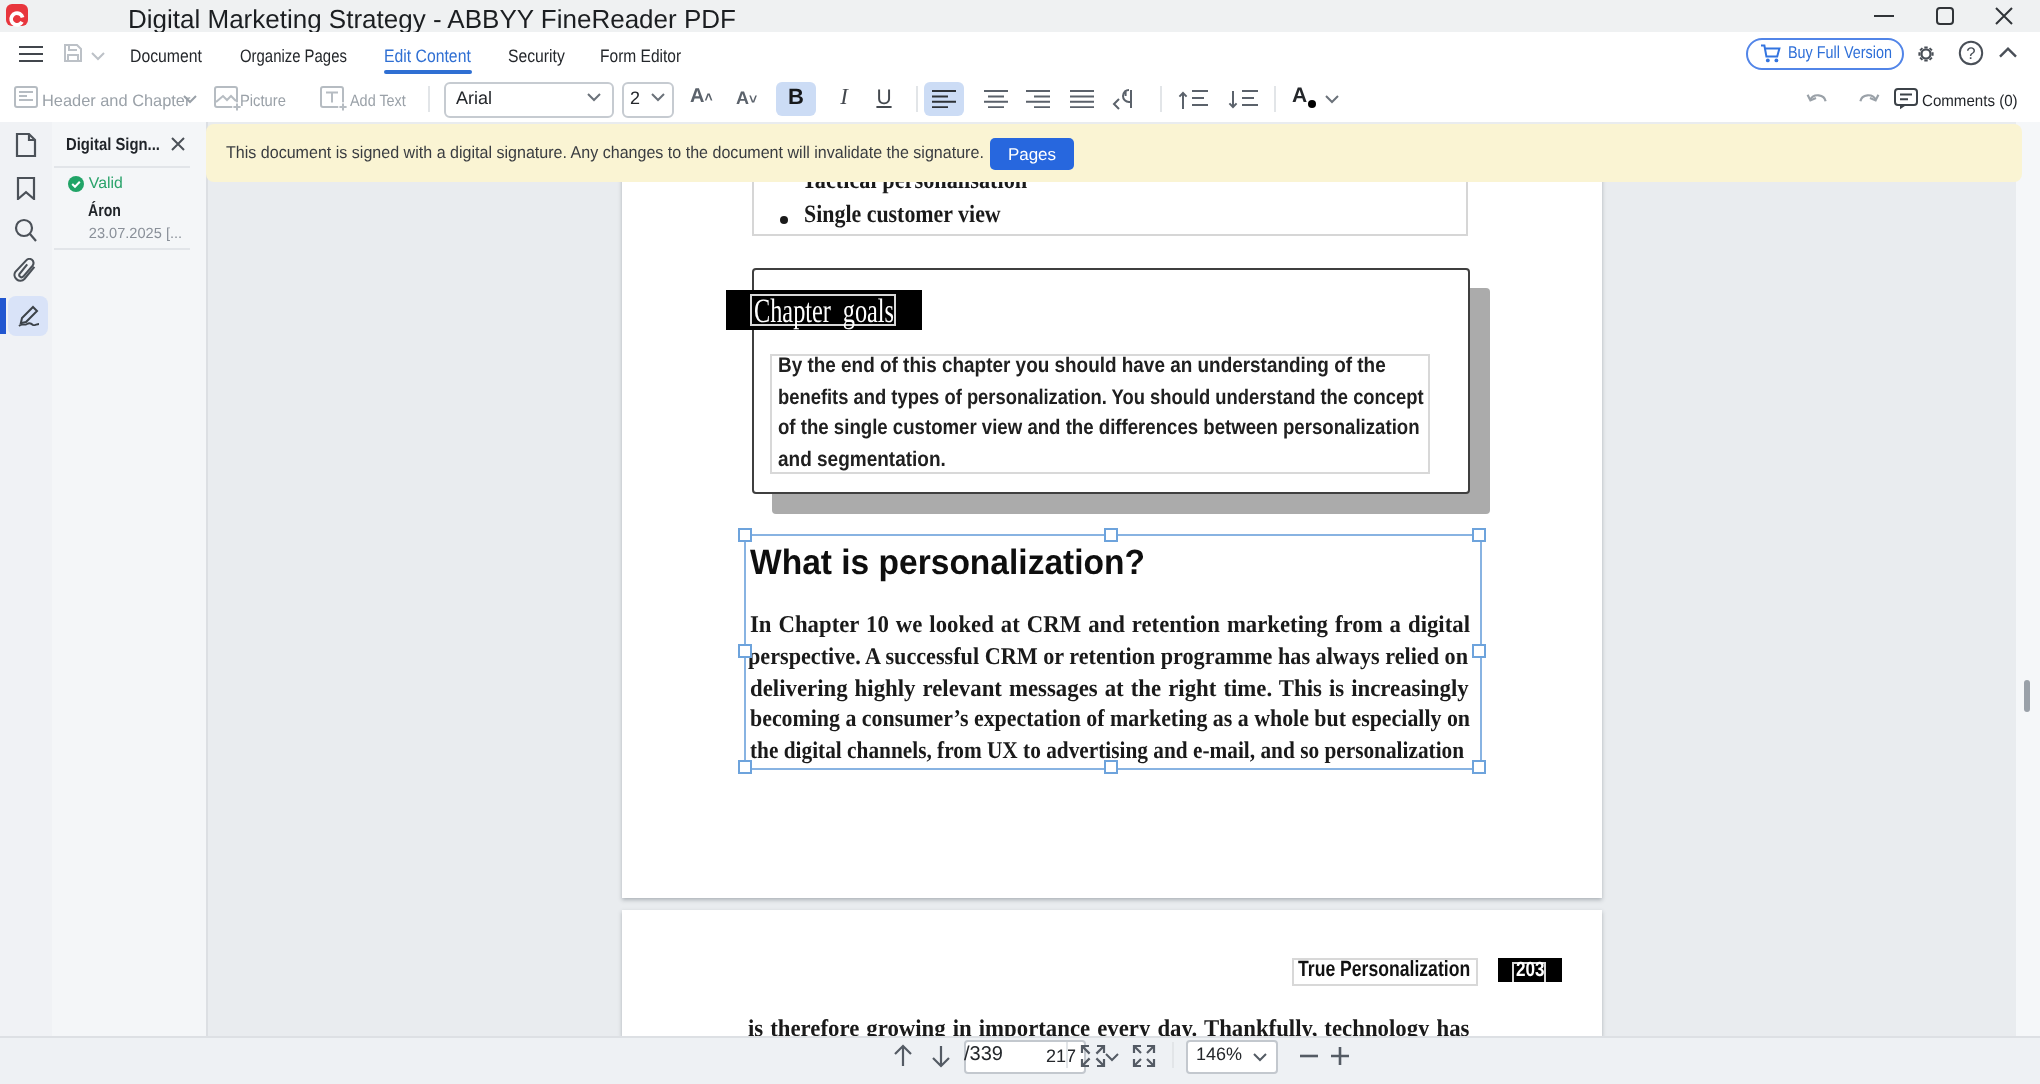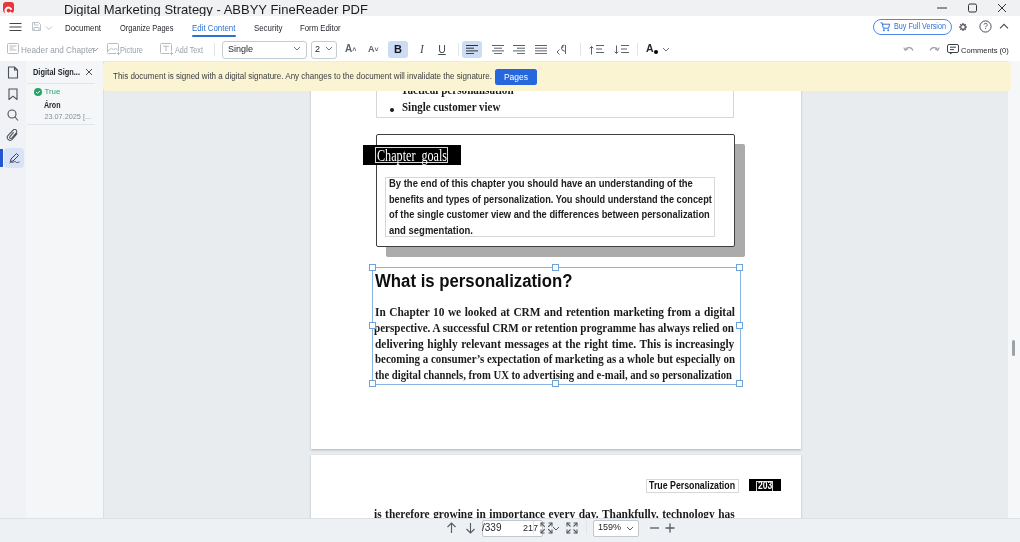--- a/index.html
+++ b/index.html
@@ -83,21 +83,21 @@
 <div class="abs sx" style="left:120px;top:45.5px;font-size:8.2px;line-height:9px;color:#9aa1a8;transform:scaleX(0.9);">Picture</div>
 <svg class="abs" style="left:160px;top:43px;" width="14" height="13" viewBox="0 0 14 13">
     <rect x="0.5" y="0.5" width="11" height="10" rx="1" fill="none" stroke="#b6bcc2" stroke-width="1"></rect>
     <path d="M3 3.2h6M6 3.2v5" stroke="#b6bcc2" stroke-width="1"></path>
     <circle cx="11.5" cy="10.5" r="2.4" fill="#fff"></circle>
     <path d="M11.5 8.7v3.6M9.7 10.5h3.6" stroke="#b6bcc2" stroke-width="1"></path>
   </svg>
 <div class="abs sx" style="left:175px;top:45.5px;font-size:8.2px;line-height:9px;color:#9aa1a8;transform:scaleX(0.88);">Add Text</div>
 <div class="abs sep" style="left:214px;top:43px;height:13px;"></div>
 <div class="abs" style="left:222px;top:41px;width:83px;height:16px;border:1px solid #c6cbd1;border-radius:3px;background:#fff;"></div>
-<div class="abs sx" style="left:228px;top:45px;font-size:9px;line-height:9px;color:#24272b;">Single</div>
+<div class="abs sx" style="left:228px;top:45px;font-size:9px;line-height:9px;color:#24272b;">Arial</div>
 <svg class="abs" style="left:293px;top:46px;" width="8" height="5">
     <path d="M1 1 L4 4 L7 1" fill="none" stroke="#6b727a" stroke-width="1"></path>
   </svg>
 <div class="abs" style="left:311px;top:41px;width:24px;height:16px;border:1px solid #c6cbd1;border-radius:3px;background:#fff;"></div>
 <div class="abs sx" style="left:315px;top:45px;font-size:9px;line-height:9px;color:#24272b;">2</div>
 <svg class="abs" style="left:325px;top:46px;" width="8" height="5">
     <path d="M1 1 L4 4 L7 1" fill="none" stroke="#6b727a" stroke-width="1"></path>
   </svg>
 <div class="abs" style="left:345px;top:43px;font-size:10px;line-height:11px;font-weight:bold;color:#5b626b;">A<span style="font-size:7px;">˄</span></div>
 <div class="abs" style="left:368px;top:44px;font-size:9px;line-height:10px;font-weight:bold;color:#5b626b;">A<span style="font-size:7px;">˅</span></div>
@@ -205,21 +205,21 @@
 <div class="abs" style="left:26px;top:61px;width:77px;height:481px;background:#f4f6f8;border-right:1px solid #dcdfe3;"></div>
 <div class="abs sx" style="left:33px;top:68.4px;font-size:8.7px;line-height:9px;font-weight:bold;color:#1f2328;transform:scaleX(0.853);">Digital Sign...</div>
 <svg class="abs" style="left:85px;top:68px;" width="8" height="8">
     <path d="M1 1 L7 7 M7 1 L1 7" stroke="#4b5158" stroke-width="1"></path>
   </svg>
 <div class="abs" style="left:27px;top:83px;width:68px;height:1px;background:#e2e5e9;"></div>
 <svg class="abs" style="left:34px;top:87.5px;" width="8" height="8">
     <circle cx="4" cy="4" r="4" fill="#21a467"></circle>
     <path d="M2.1 4 L3.5 5.4 L5.9 2.9" fill="none" stroke="#fff" stroke-width="1"></path>
   </svg>
-<div class="abs sx" style="left:44.4px;top:87.5px;font-size:7.9px;line-height:8px;color:#2aa36b;">True</div>
+<div class="abs sx" style="left:44.4px;top:87.5px;font-size:7.9px;line-height:8px;color:#2aa36b;">Valid</div>
 <div class="abs sx" style="left:44.4px;top:101.2px;font-size:8.5px;line-height:9px;font-weight:bold;color:#1f2328;transform:scaleX(0.83);">Áron</div>
 <div class="abs sx" style="left:44.4px;top:112.6px;font-size:7.3px;line-height:8px;color:#8a9099;">23.07.2025 [...</div>
 <div class="abs" style="left:27px;top:124px;width:68px;height:1px;background:#e2e5e9;"></div>
 <svg class="abs" style="left:7px;top:66px;" width="12" height="13" viewBox="0 0 12 13">
     <path d="M1.5 1 h6 l3 3 v8 h-9 z M7.5 1 v3 h3" fill="none" stroke="#4b5158" stroke-width="1.1"></path>
   </svg>
 <svg class="abs" style="left:7px;top:88px;" width="12" height="12" viewBox="0 0 12 12">
     <path d="M2 1 h8 v10.5 l-4-3.4 -4 3.4 z" fill="none" stroke="#4b5158" stroke-width="1.1"></path>
   </svg>
 <svg class="abs" style="left:7px;top:109px;" width="12" height="13" viewBox="0 0 12 13">
@@ -261,21 +261,21 @@
   </svg>
 <svg class="abs" style="left:552px;top:526px;" width="8" height="5">
     <path d="M1 1 L4 4 L7 1" fill="none" stroke="#545b64" stroke-width="1"></path>
   </svg>
 <svg class="abs" style="left:566px;top:522px;" width="12" height="12" viewBox="0 0 12 12">
     <path d="M4.5 1 H1 v3.5 M7.5 1 H11 v3.5 M1 7.5 V11 h3.5 M11 7.5 V11 H7.5" fill="none" stroke="#545b64" stroke-width="1.1"></path>
     <path d="M1 1 L4.5 4.5 M11 1 L7.5 4.5 M1 11 L4.5 7.5 M11 11 L7.5 7.5" stroke="#545b64" stroke-width="1.1"></path>
   </svg>
 <div class="abs sep" style="left:586px;top:521px;height:13px;"></div>
 <div class="abs" style="left:593px;top:520px;width:44px;height:15px;background:#fff;border:1px solid #c3c8ce;border-radius:2px;"></div>
-<div class="abs sx" style="left:598px;top:523.4px;font-size:9px;line-height:9px;color:#24272b;">159%</div>
+<div class="abs sx" style="left:598px;top:523.4px;font-size:9px;line-height:9px;color:#24272b;">146%</div>
 <svg class="abs" style="left:626px;top:526px;" width="8" height="5">
     <path d="M1 1 L4 4 L7 1" fill="none" stroke="#545b64" stroke-width="1"></path>
   </svg>
 <svg class="abs" style="left:650px;top:527px;" width="9" height="2">
     <path d="M0 1h9" stroke="#545b64" stroke-width="1.3"></path>
   </svg>
 <svg class="abs" style="left:665px;top:523px;" width="10" height="10">
     <path d="M5 0.5v9M0.5 5h9" stroke="#545b64" stroke-width="1.3"></path>
   </svg>
 

